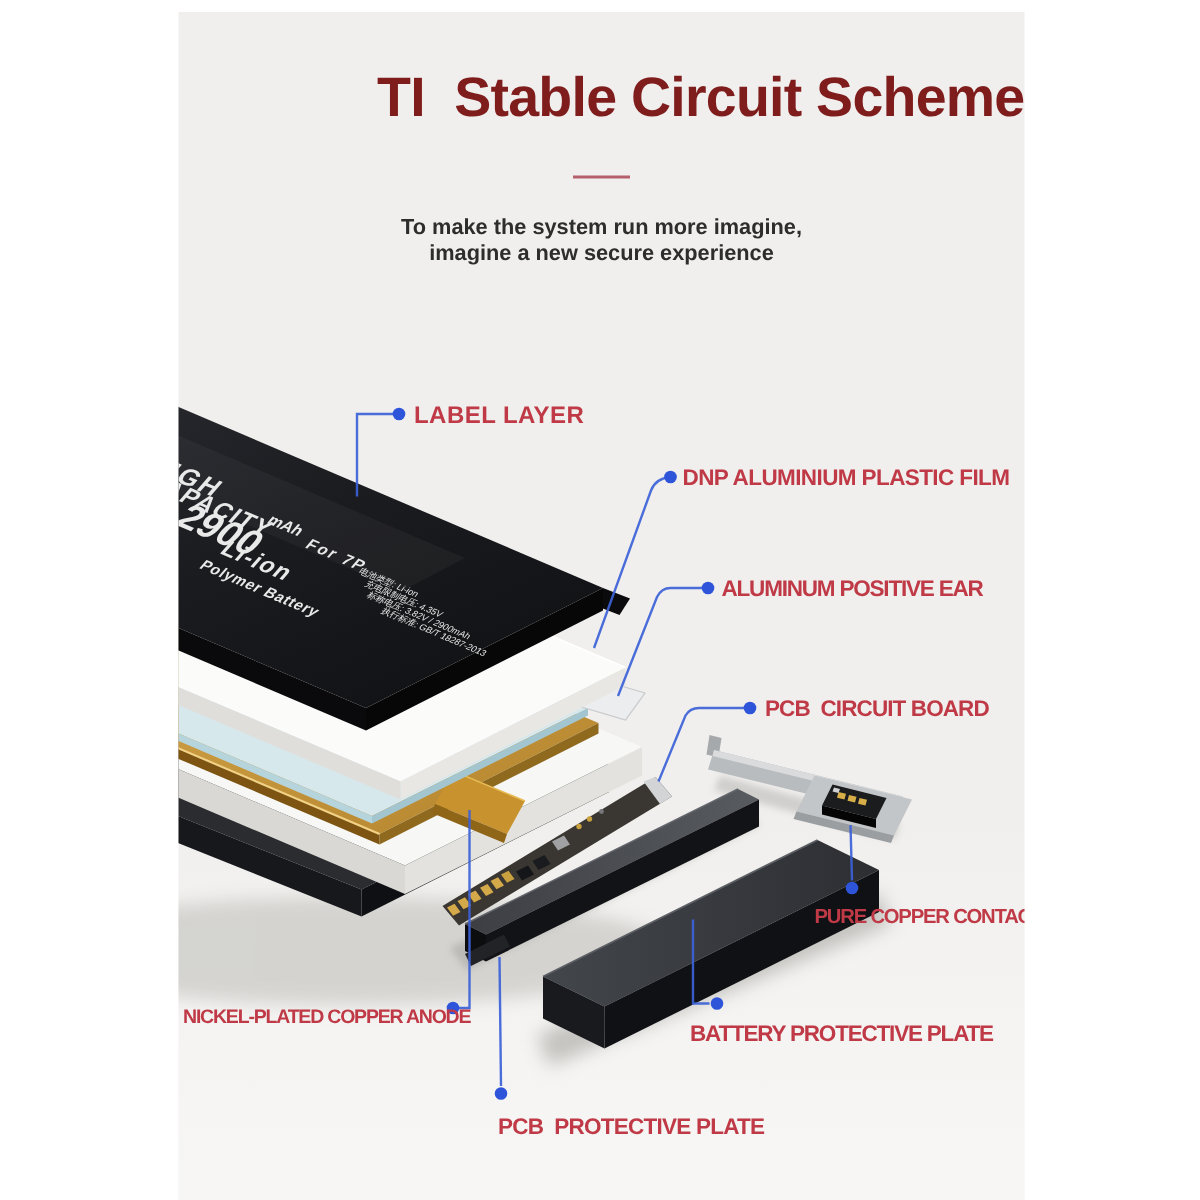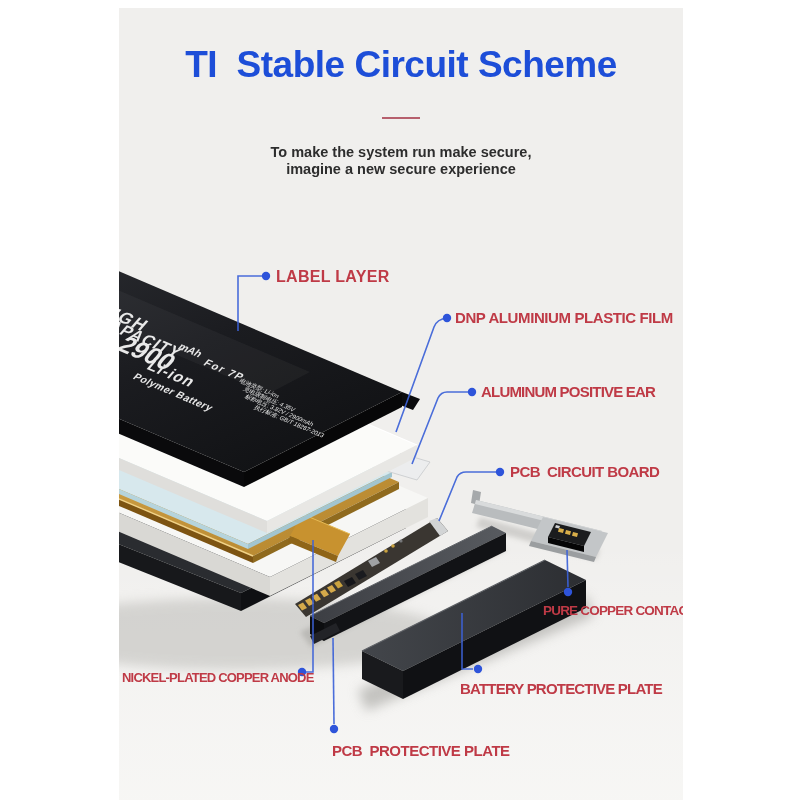--- a/index.html
+++ b/index.html
@@ -1,39 +1,39 @@
 <!DOCTYPE html>
 <html><head>
 <meta charset="utf-8">
 <style>
   html,body{margin:0;padding:0;background:#ffffff;}
   .page{position:relative;width:800px;height:800px;background:#ffffff;overflow:hidden;
         font-family:"Liberation Sans", sans-serif;}
   .panel{position:absolute;left:119px;top:8px;width:564px;height:792px;
          background:#f0efed;overflow:hidden;}
-  .title{position:absolute;top:36px;left:0;width:564px;text-align:center;
-         font-size:37px;font-weight:700;letter-spacing:-0.5px;color:#1d4ed8;white-space:pre;}
+  .title{position:absolute;top:36px;left:0;width:564px;text-align:right;
+         font-size:37px;font-weight:700;letter-spacing:-0.5px;color:#7f1d1d;white-space:pre;}
   .divider{position:absolute;top:109px;left:263px;width:38px;height:2px;background:#b65f6d;}
   .subtitle{position:absolute;top:136px;left:0;width:564px;text-align:center;
             font-size:14.5px;font-weight:700;color:#2d2d2d;line-height:17px;}
   svg.art{position:absolute;left:-119px;top:-8px;width:800px;height:800px;}
   svg text{white-space:pre;}
   .callout-text{font-family:"Liberation Sans",sans-serif;font-weight:700;fill:#bf3a46;}
   .print{font-family:"Liberation Sans",sans-serif;fill:#e9e9e9;}
 </style>
 </head>
 <body>
 
 <div class="page">
   <div class="panel">
 
     <div class="title">TI  Stable Circuit Scheme</div>
     <div class="divider"></div>
     <div class="subtitle">
-      <div>To make the system run make secure,</div>
+      <div>To make the system run more imagine,</div>
       <div>imagine a new secure experience</div>
     </div>
 
     <svg class="art" viewBox="0 0 800 800">
       <defs>
         <linearGradient id="gBat" x1="0" y1="0" x2="1" y2="1">
           <stop offset="0" stop-color="#33353a"></stop>
             <stop offset="0.55" stop-color="#1b1c20"></stop>
             <stop offset="1" stop-color="#0e0f11"></stop>
         </linearGradient>

